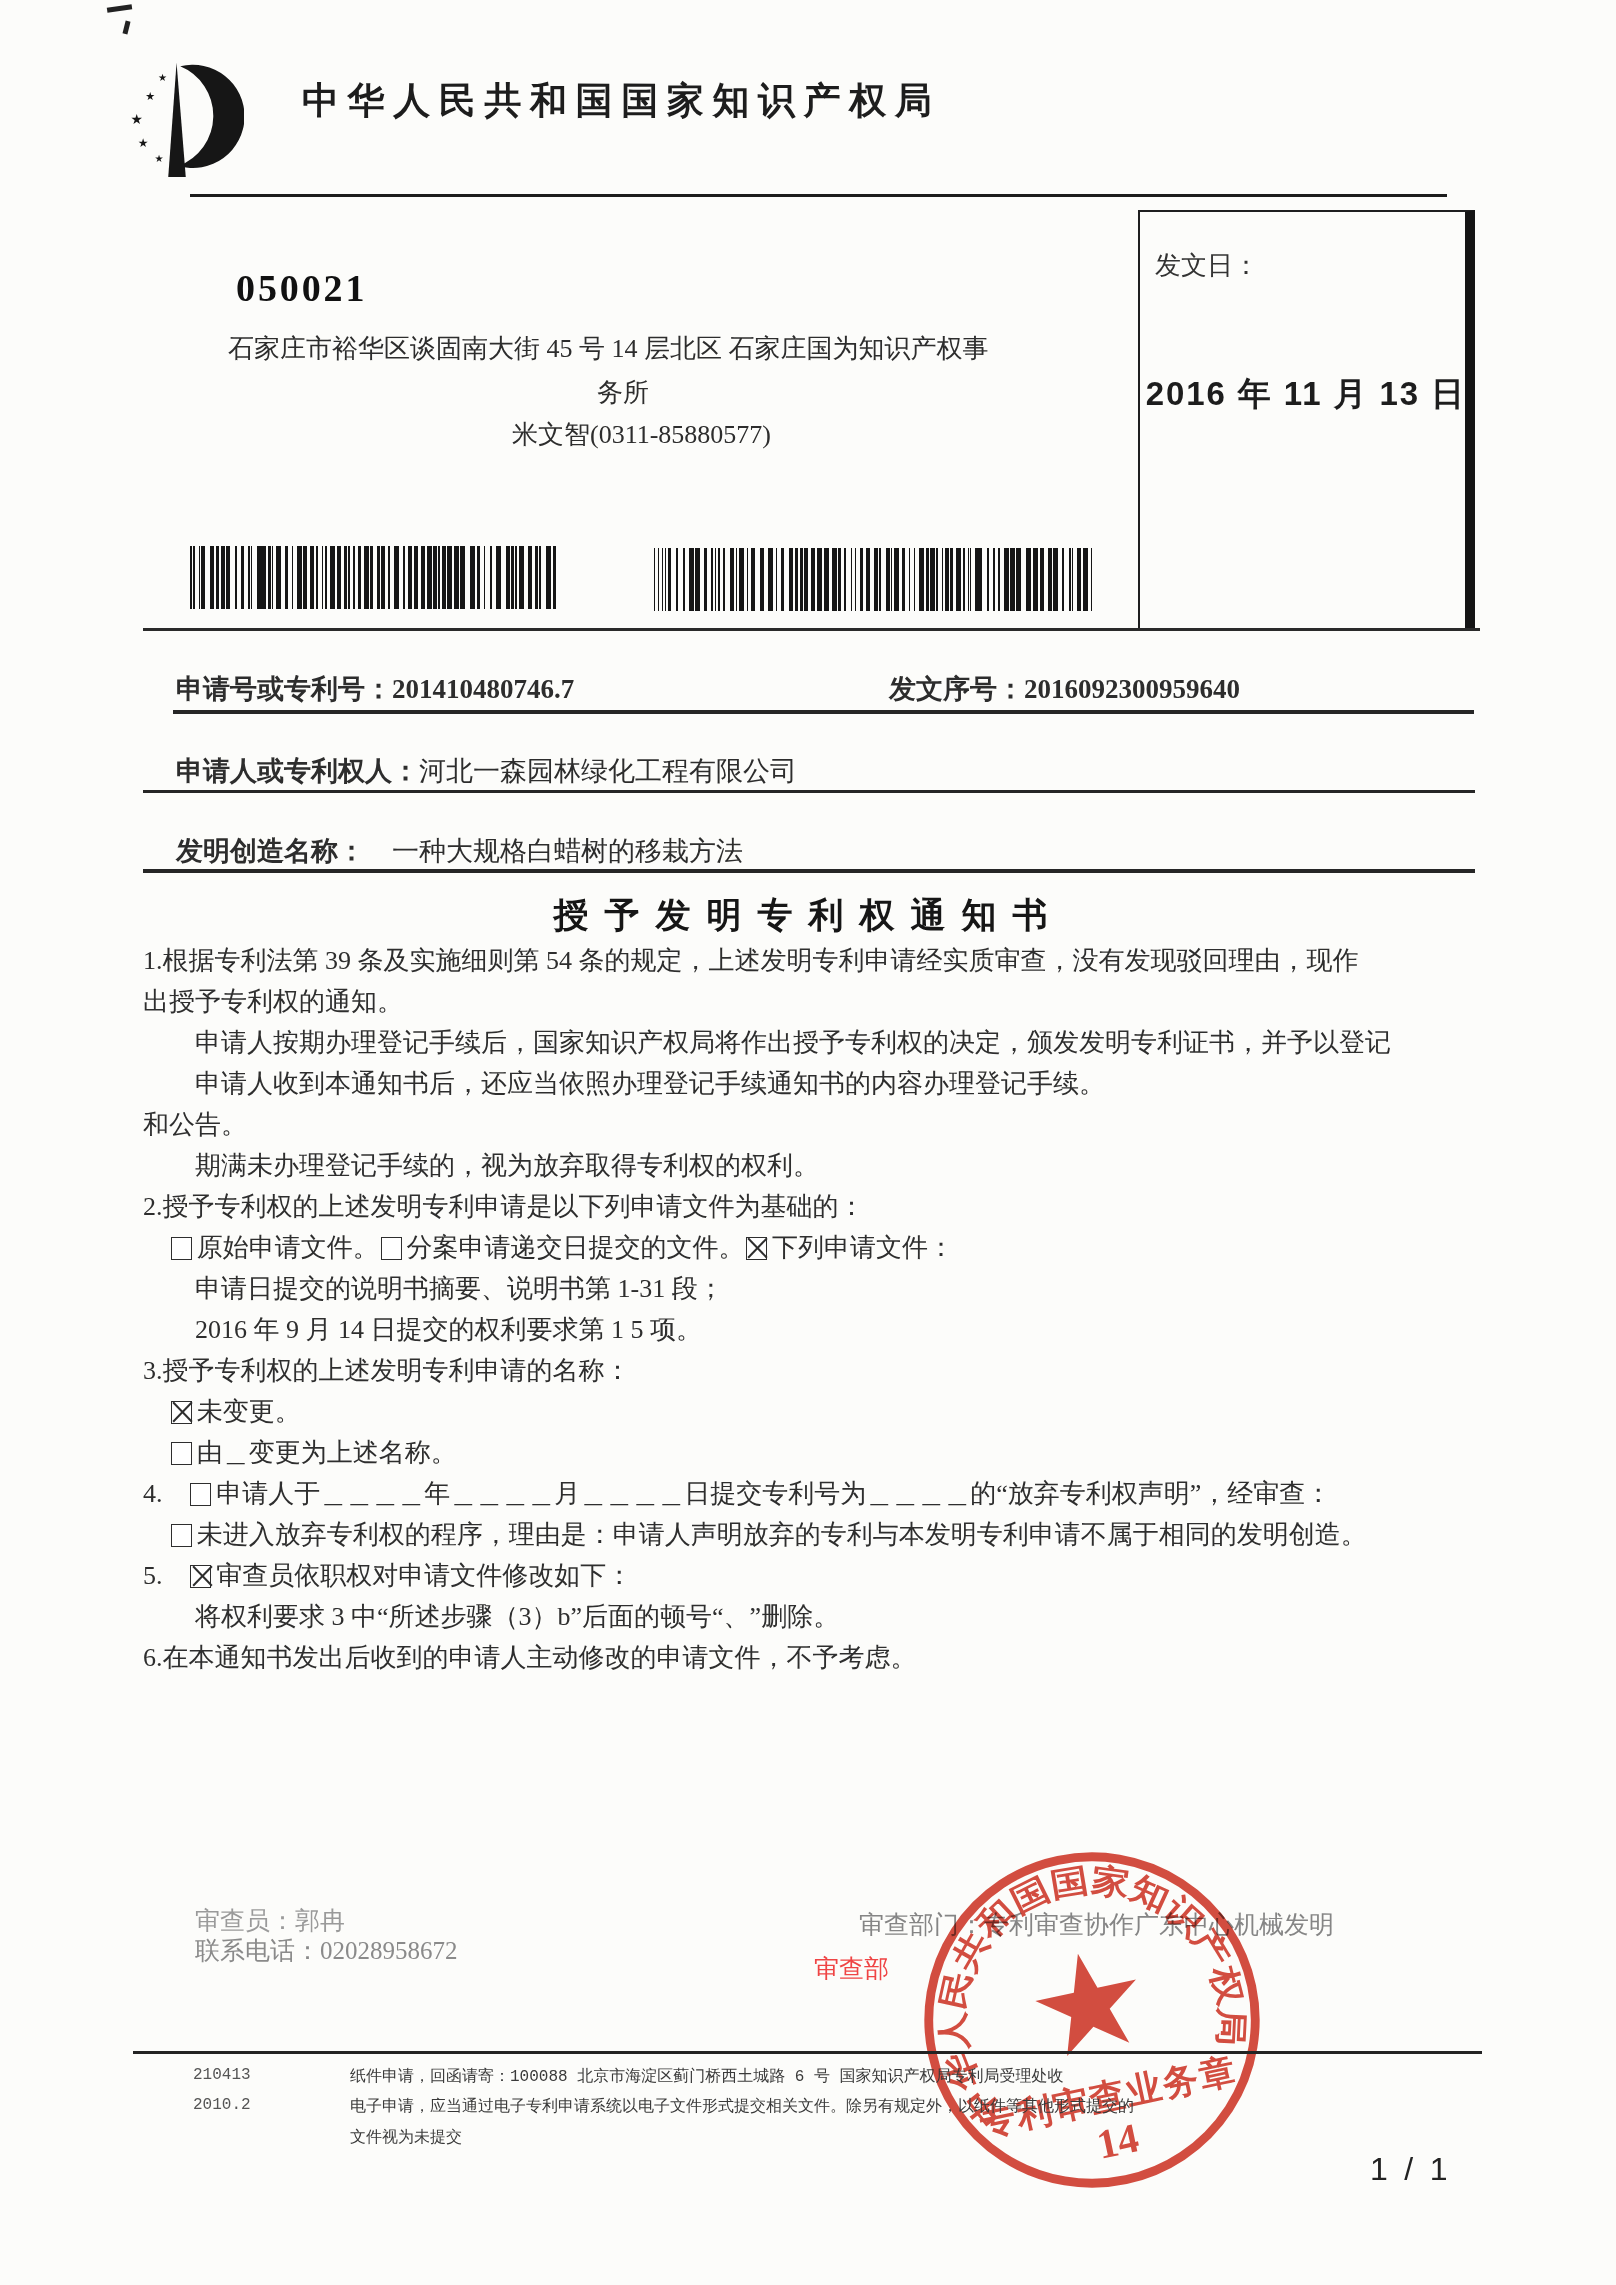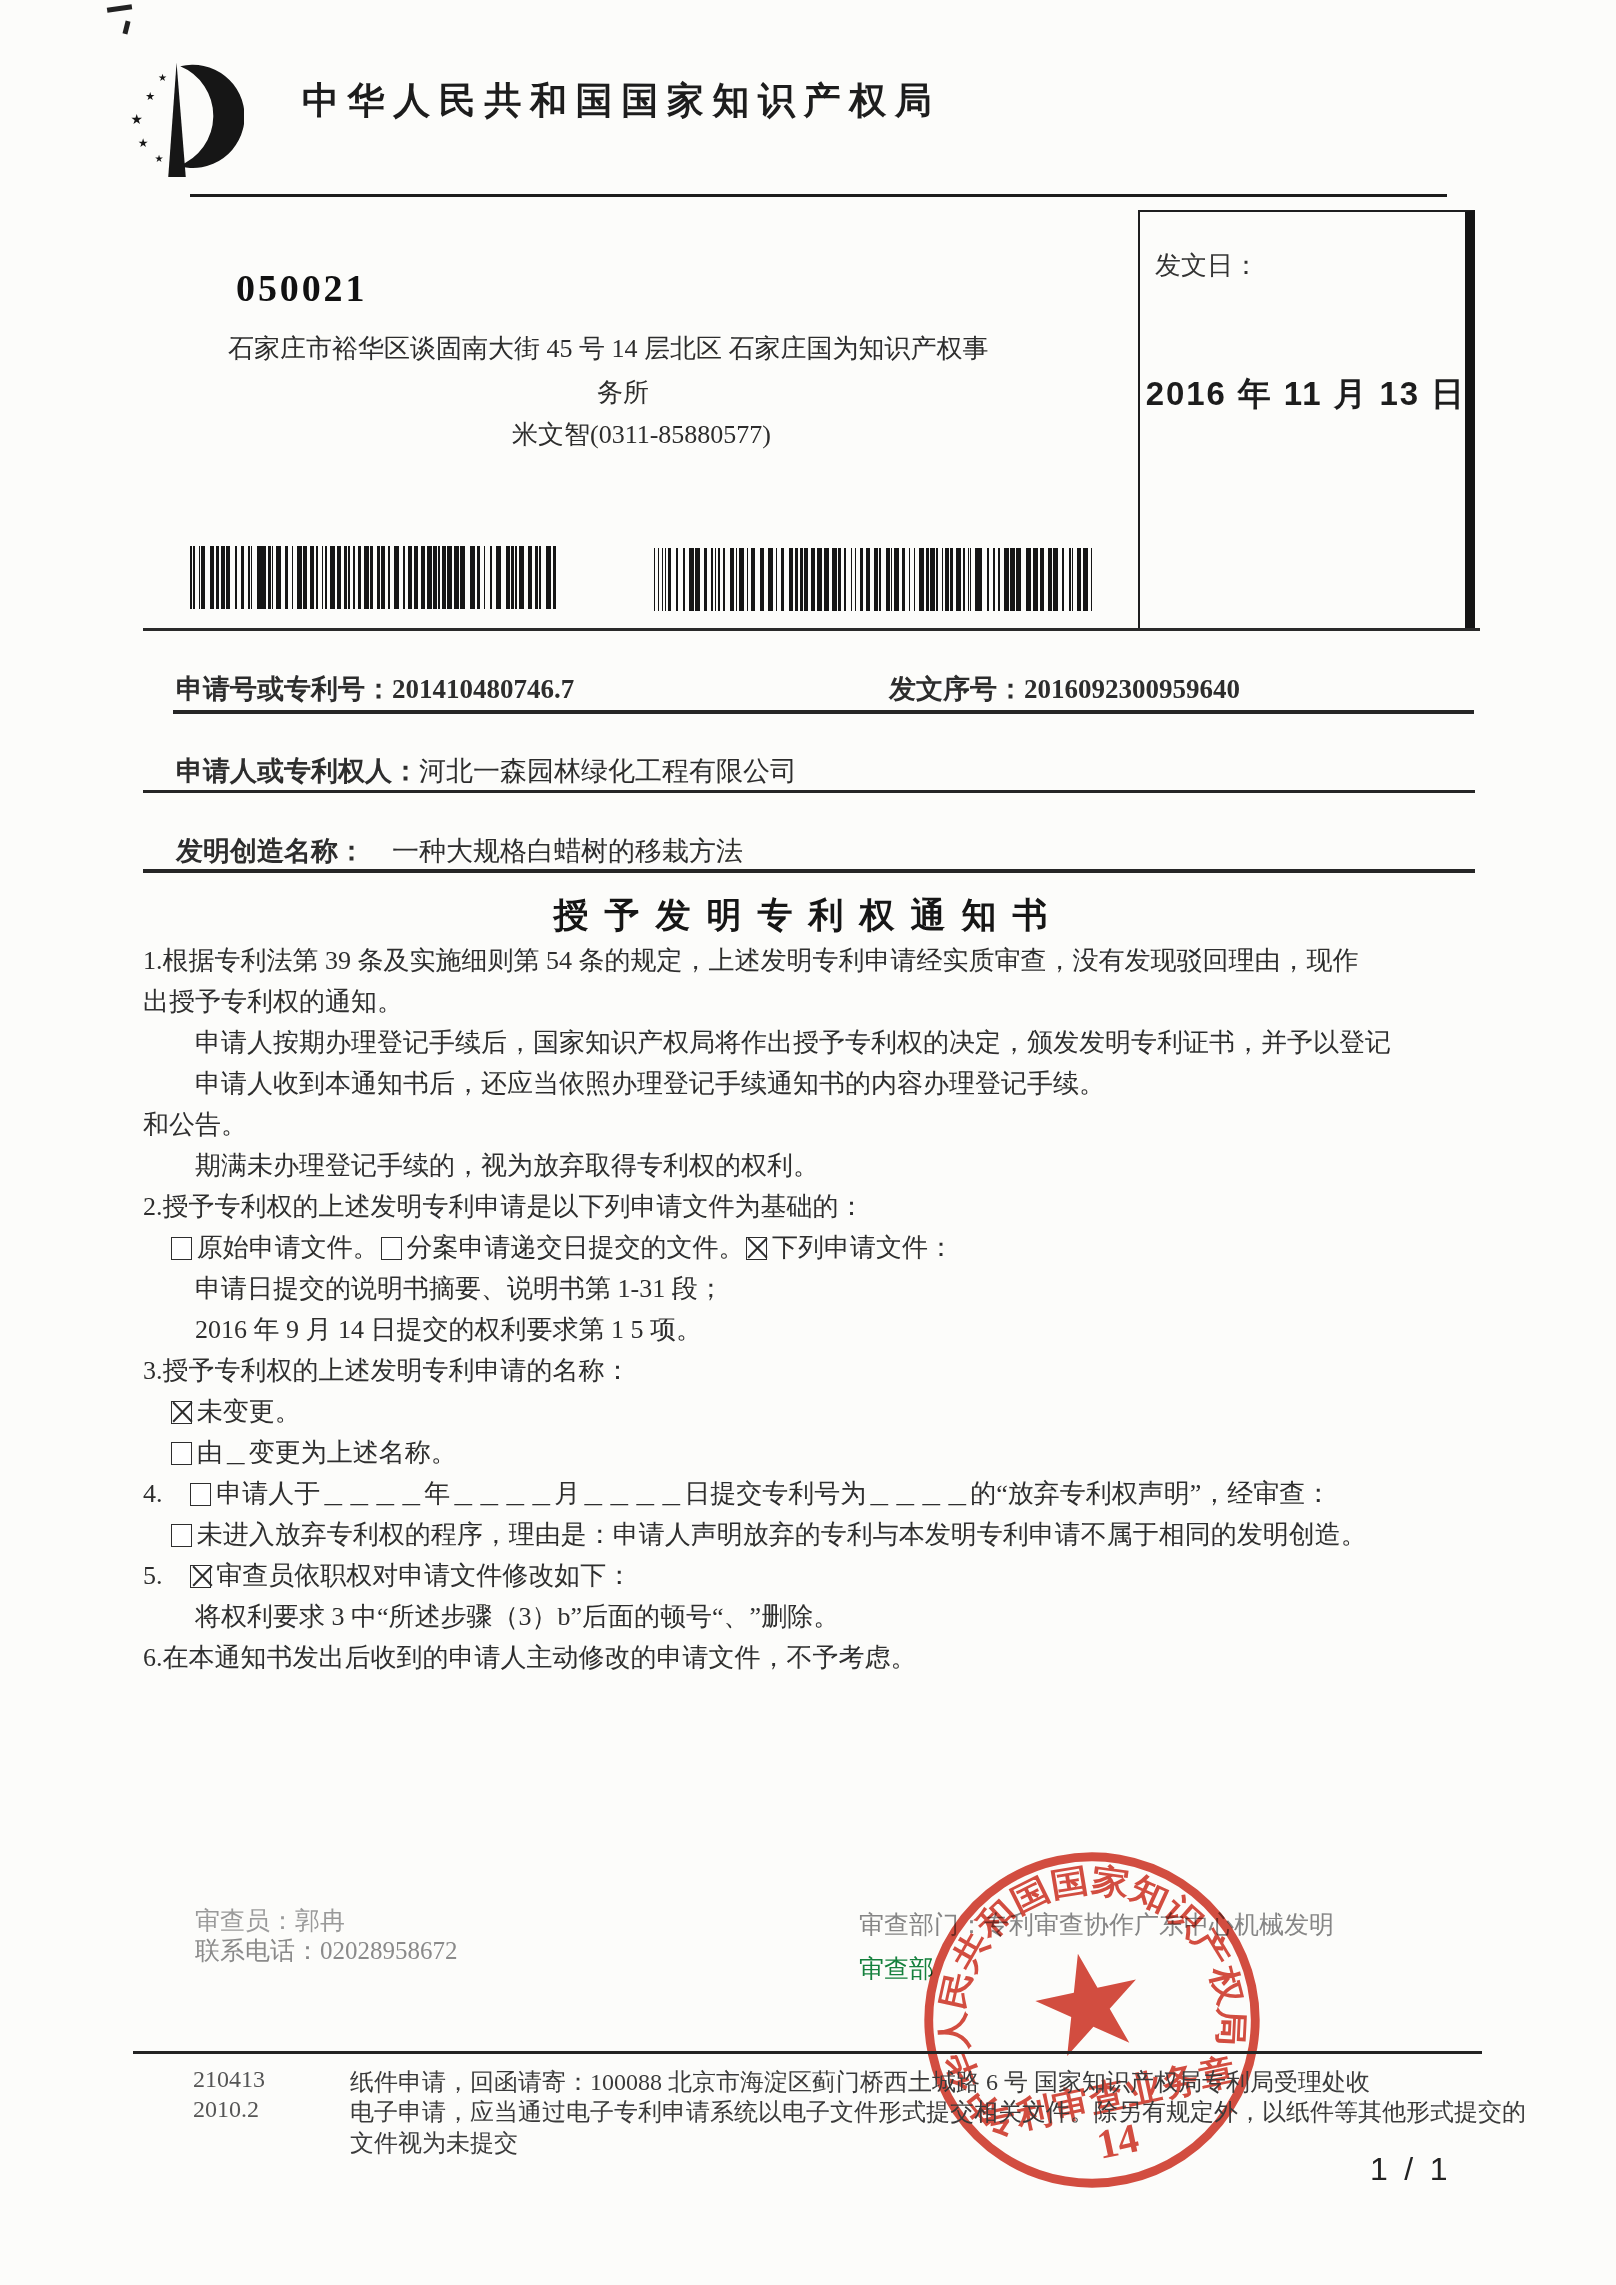--- a/index.html
+++ b/index.html
@@ -48,29 +48,29 @@
   .cb{display:inline-block;width:19px;height:21px;border:1.9px solid #2e2e2e;background:#fff;
       vertical-align:-3.8px;margin:0 4.8px 0 1.9px;position:relative;}
   .cb.checked::before,.cb.checked::after{content:"";position:absolute;left:-2.9px;top:9.5px;width:27px;height:1.9px;background:#2e2e2e;}
   .cb.checked::before{transform:rotate(46deg);}
   .cb.checked::after{transform:rotate(-46deg);}
 
   
   .signoff{font-size:25px;white-space:nowrap;}
   .examiner{left:195px;top:1904px;color:#9a9a9a;}
   .dept1{left:859px;top:1908px;color:#858585;}
-  .dept2{left:859px;top:1952px;color:#15803d;}
+  .dept2{left:814px;top:1952px;color:#ef4444;}
   .phone{left:195px;top:1934px;color:#8a8a8a;}
 
   
   .stamp{left:915px;top:1843px;width:354px;height:354px;mix-blend-mode:multiply;opacity:.9;}
 
   
   .ft-rule{left:133px;top:2051px;width:1349px;height:2.9px;background:#232323;}
-  .ft{font-family:Liberation Serif, serif;font-size:24px;color:#3a3a3a;white-space:nowrap;}
+  .ft{font-family:Liberation Mono, monospace;font-size:16px;color:#3a3a3a;white-space:nowrap;}
   .code1{left:193px;top:2066px;color:#555;}
   .code2{left:193px;top:2096px;color:#555;text-align:center;}
   .ftl1{left:350px;top:2066px;}
   .ftl2{left:350px;top:2096px;}
   .ftl3{left:350px;top:2127px;}
   .pageno{left:1370px;top:2151px;font-family:"Liberation Sans",sans-serif;font-size:32px;color:#222;letter-spacing:3.8px;}
 </style>
 </head>
 <body>
 

